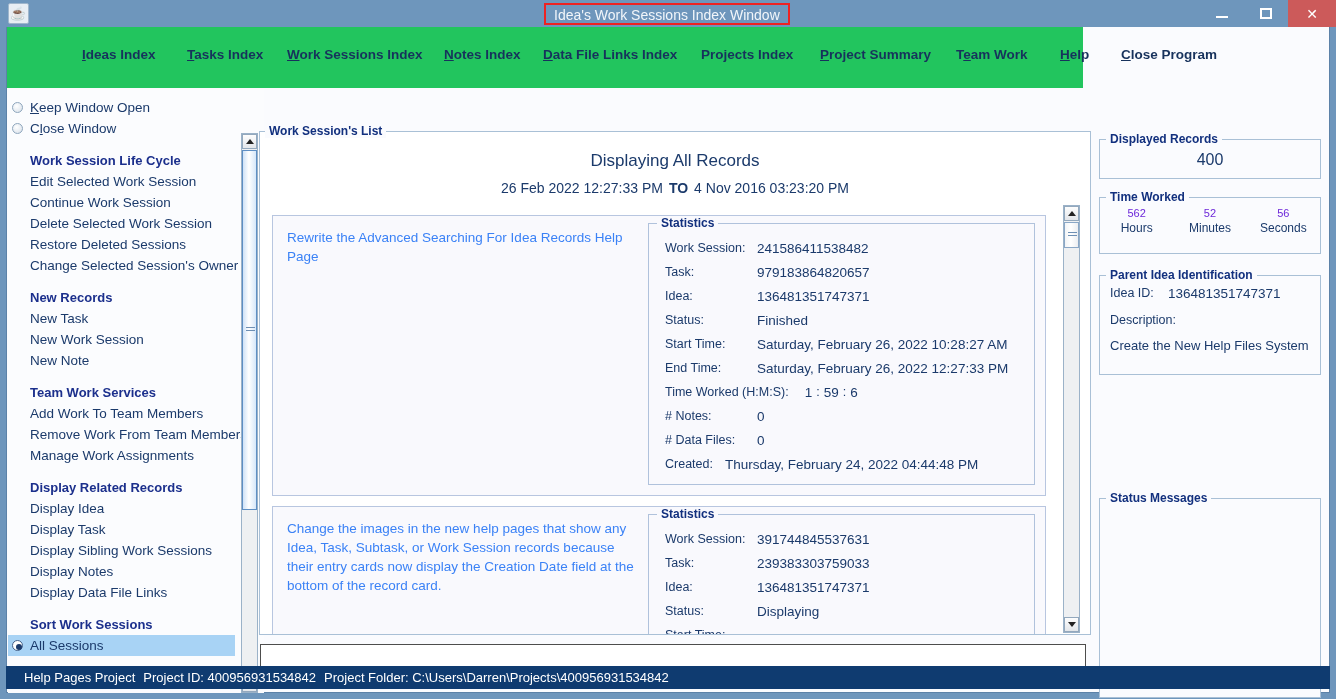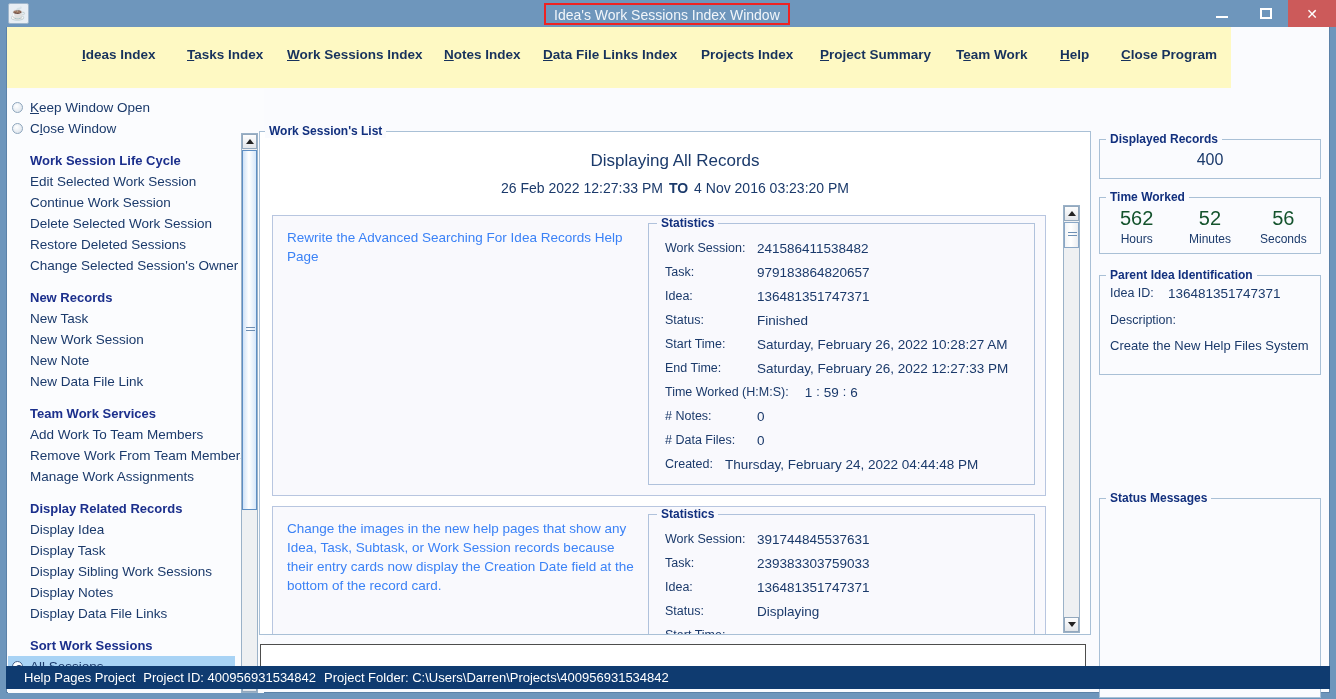--- a/index.html
+++ b/index.html
@@ -49,22 +49,22 @@
   #client {
     position: absolute; left: 6px; top: 27px;
     width: 1324px; height: 666px;
     background: #fafbfe;
     border: 1px solid #5c82a8;
     border-top: none;
   }
 
   
   #menubar {
-    position: absolute; left: 0; top: 0; width: 1224px; height: 61px;
-    background: #fef9c3;
+    position: absolute; left: 0; top: 0; width: 1076px; height: 61px;
+    background: #22c55e;
   }
   .menu-item {
     position: absolute; top: 20px;
     font-size: 13.5px; font-weight: bold; color: #17325c;
     white-space: nowrap; cursor: default;
   }
   .menu-item u { text-decoration: underline; }
 
   
   #sidebar {
@@ -196,21 +196,21 @@
     position: absolute; left: 6px; top: -8px;
     background: #fafbfe; padding: 0 4px;
     font-size: 12px; font-weight: bold; color: #12307e;
     white-space: nowrap;
   }
   #p-records { top: 112px; height: 40px; }
   #records-value { text-align: center; font-size: 16px; color: #1b3a6b; padding-top: 11px; }
   #p-time { top: 170px; height: 57px; }
   #time-row { display: flex; padding-top: 9px; }
   #time-row .tcell { flex: 1; text-align: center; }
-  #time-row .tnum { font-size: 20px; color: #14532d; }
+  #time-row .tnum { font-size: 11px; color: #6d28d9; }
   #time-row .tlab { font-size: 12px; color: #1b3a6b; margin-top: 2px; }
   #p-parent { top: 248px; height: 100px; }
   .pl-row { display: flex; font-size: 12.5px; color: #1b3a6b; padding: 10px 0 0 10px; }
   .pl-row .k { width: 58px; }
   .pl-row .v { font-size: 13.5px; }
   #p-desc-label { font-size: 12.5px; color: #1b3a6b; padding: 12px 0 0 10px; }
   #p-desc-value { font-size: 13px; color: #1b3a6b; padding: 10px 10px 0 10px; line-height: 17px; }
   #p-status { top: 471px; height: 200px; padding-left: 16px; }
 
   
@@ -281,21 +281,20 @@
           <div class="side-link">Edit Selected Work Session</div>
           <div class="side-link">Continue Work Session</div>
           <div class="side-link">Delete Selected Work Session</div>
           <div class="side-link">Restore Deleted Sessions</div>
           <div class="side-link">Change Selected Session's Owner</div>
           <div class="side-gap"></div>
           <div class="side-head">New Records</div>
           <div class="side-link">New Task</div>
           <div class="side-link">New Work Session</div>
           <div class="side-link">New Note</div>
-          <div class="side-link">New Data File Link</div>
           <div class="side-gap"></div>
           <div class="side-head">Team Work Services</div>
           <div class="side-link">Add Work To Team Members</div>
           <div class="side-link">Remove Work From Team Members</div>
           <div class="side-link">Manage Work Assignments</div>
           <div class="side-gap"></div>
           <div class="side-head">Display Related Records</div>
           <div class="side-link">Display Idea</div>
           <div class="side-link">Display Task</div>
           <div class="side-link">Display Sibling Work Sessions</div>

